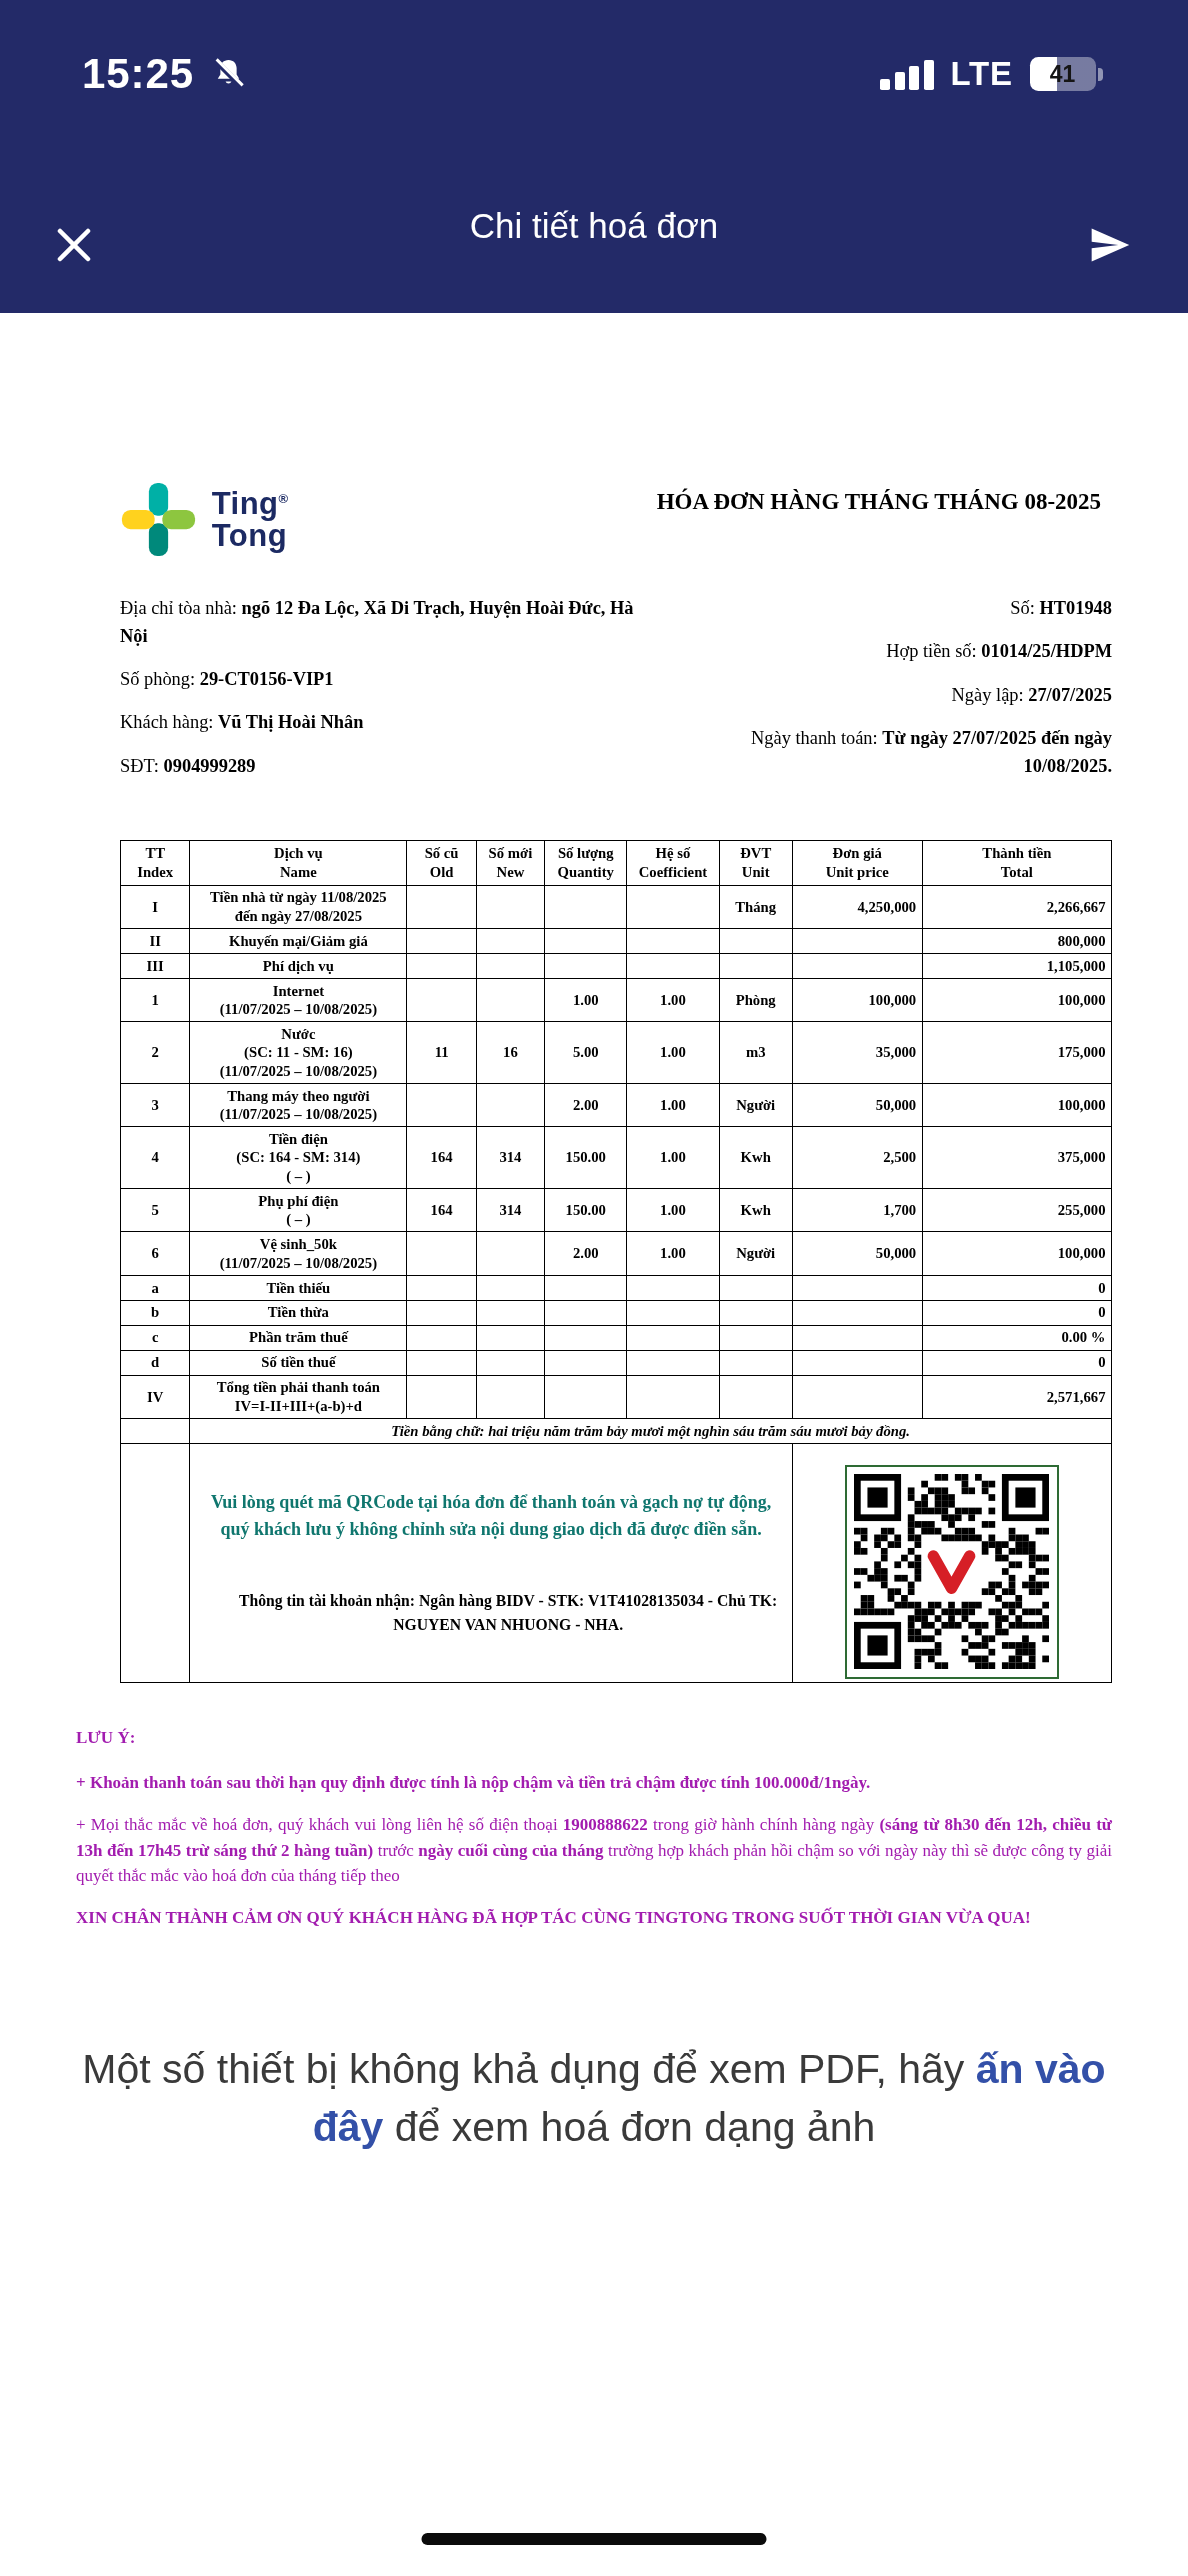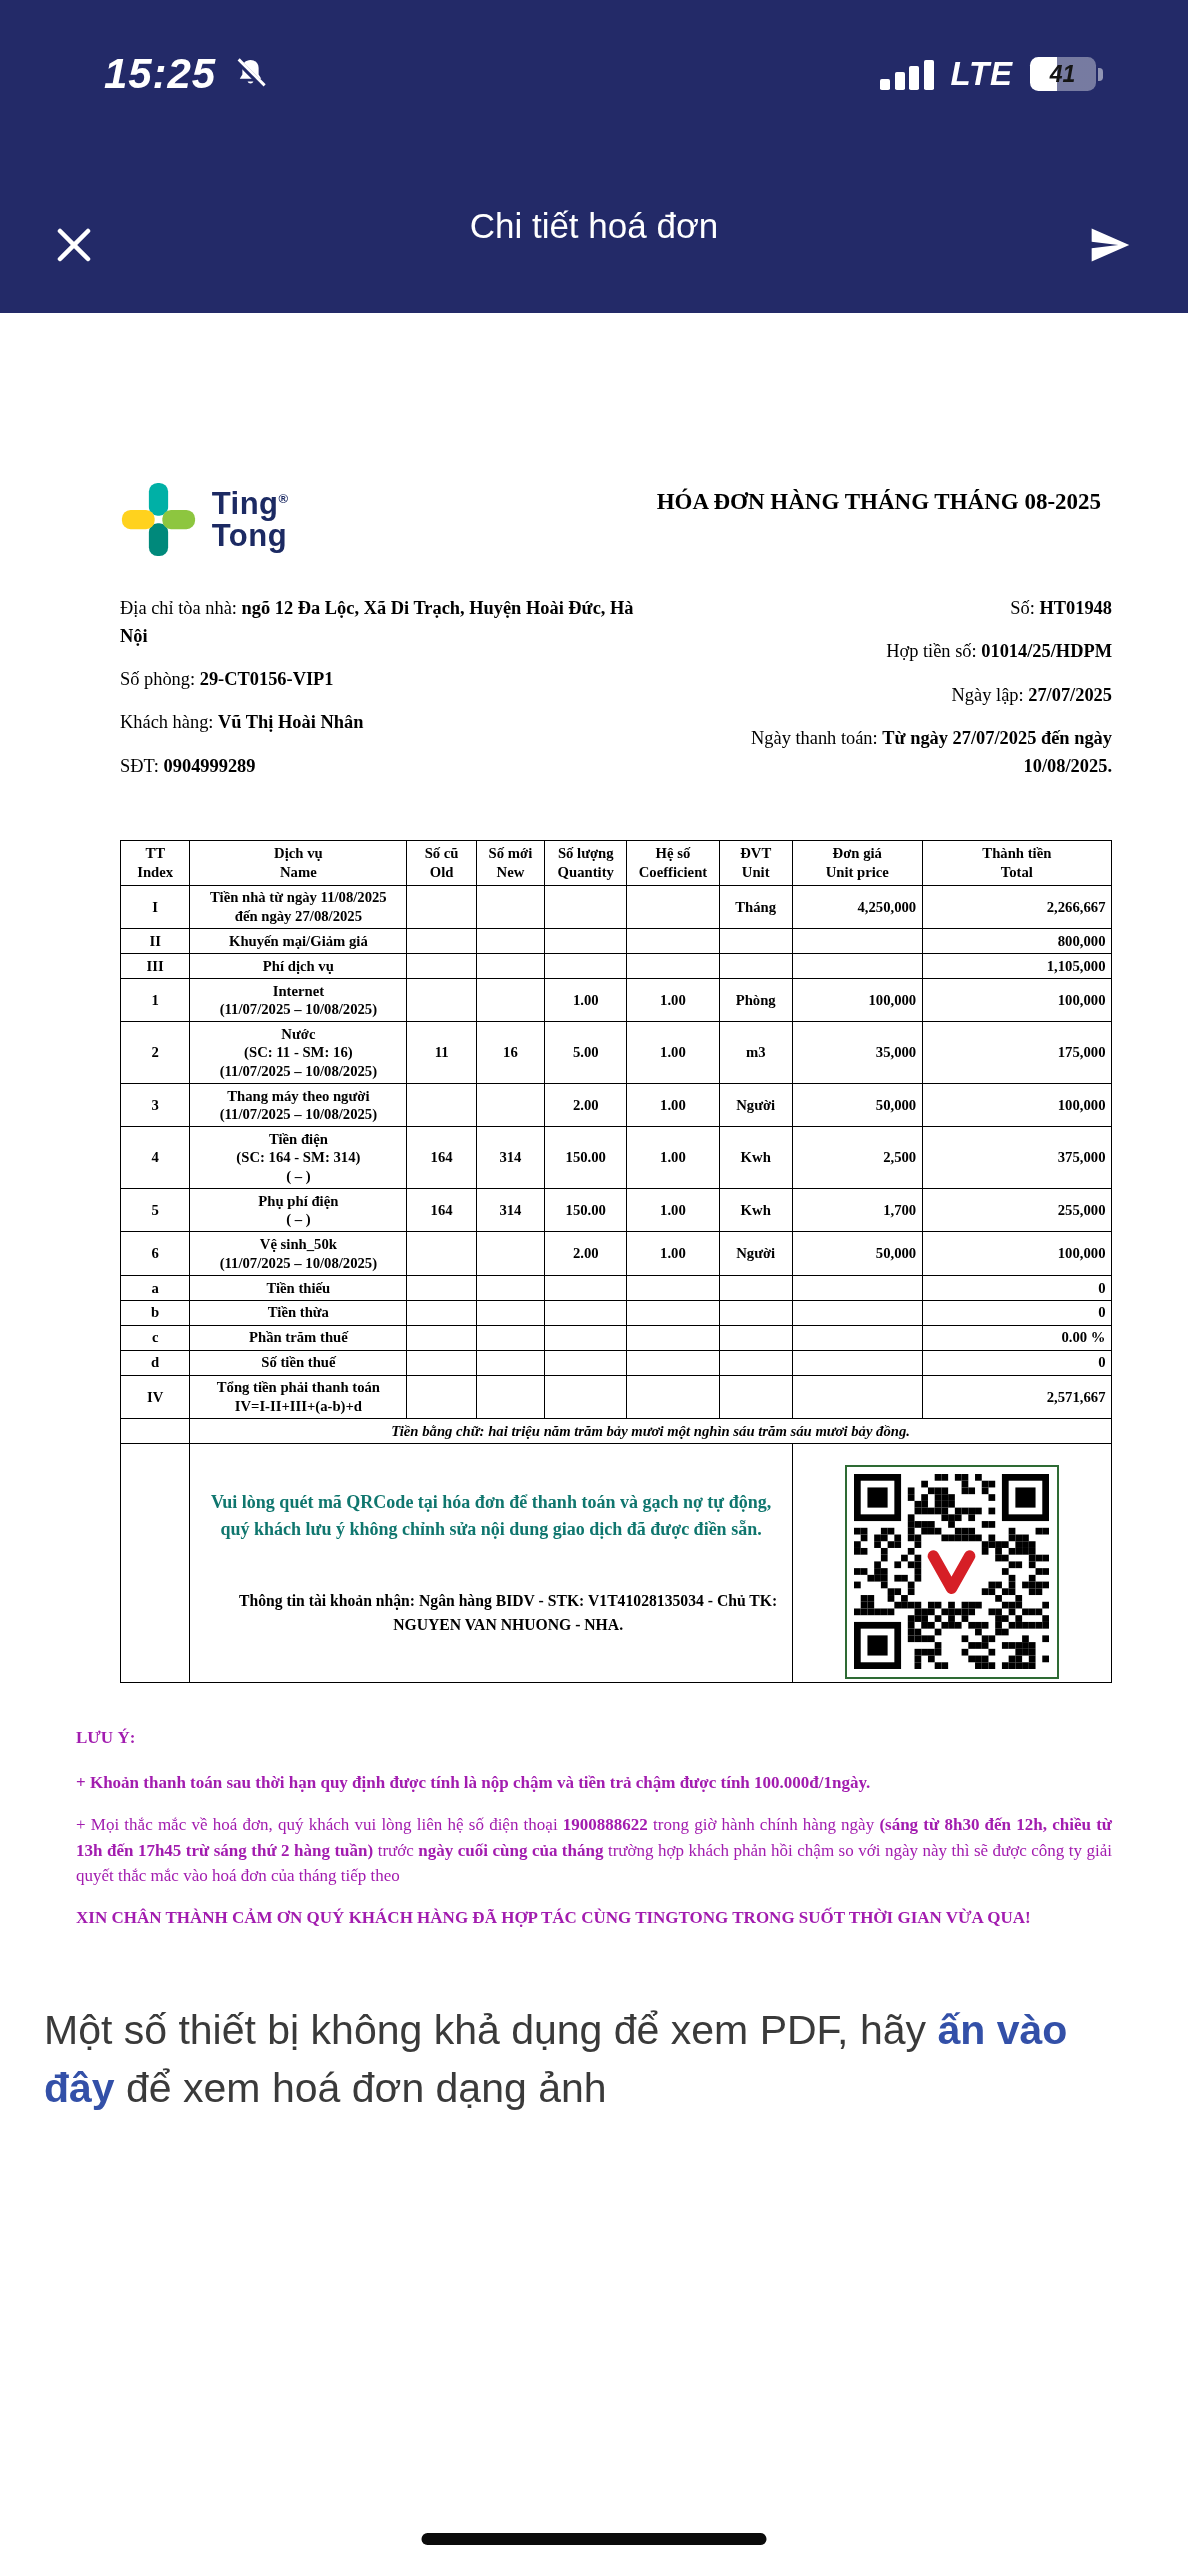--- a/index.html
+++ b/index.html
@@ -3,21 +3,21 @@
 <meta charset="utf-8">
 <style>
   * { margin:0; padding:0; box-sizing:border-box; }
   html,body { background:#ffffff; }
   .screen { position:relative; width:1188px; height:2576px; background:#fff; overflow:hidden;
             font-family:"Liberation Sans",sans-serif; }
 
   
   .app-header { background:#232a68; height:313px; padding-top:37px; }
   .status-bar { display:flex; justify-content:space-between; align-items:center; height:74px;
-                padding:0 85px 0 104px;font-style:italic; }
+                padding:0 85px 0 82px; }
   .sb-left { display:flex; align-items:center; gap:14.7px; }
   .time { color:#fff; font-size:42px; font-weight:700; letter-spacing:0.9px; }
   .sb-right { display:flex; align-items:center; gap:16.6px; }
   .signal { display:flex; align-items:flex-end; gap:4.6px; height:31px; }
   .signal span { width:10px; background:#fff; border-radius:1.8px; display:block; }
   .s1{height:11px}.s2{height:17.5px}.s3{height:24px}.s4{height:30px}
   .lte { color:#fff; font-size:33px; font-weight:600; letter-spacing:0.9px; }
   .battery { display:flex; align-items:center; gap:2.8px; }
   .battery-body { width:66px; height:34px; border-radius:8.3px;
                   background:linear-gradient(to right,#ffffff 0 41%,rgba(255,255,255,0.38) 41%);
@@ -58,21 +58,21 @@
   .qr-cell { padding:22px 9.2px; text-align:center; vertical-align:middle; }
   .qr-frame { display:inline-block; border:2.8px solid #2e6b34; padding:7.4px; background:#fff; line-height:0; }
 
   
   .notes { margin:42px 76px 0; font-family:"Liberation Serif",serif; font-size:17px;
            line-height:1.5; color:#a21caf; }
   .notes-heading { font-weight:700; margin-bottom:20px; }
   .notes p { margin-bottom:16.6px; text-align:justify; }
 
   
-  .footer-note { margin:70px 44px 0; font-size:41px; line-height:1.42;
+  .footer-note { margin:109px 44px 0; text-align:center; font-size:41px; line-height:1.42;
                  color:#3a3a3a; }
   .footer-note .link { color:#3350a8; font-weight:700; cursor:pointer; }
 
   .home-indicator { position:absolute; bottom:31px; left:50%; transform:translateX(-50%);
                     width:345px; height:12px; border-radius:7.4px; background:#0b0b0b; }
 </style>
 </head>
 <body>
 
 <div class="screen">

